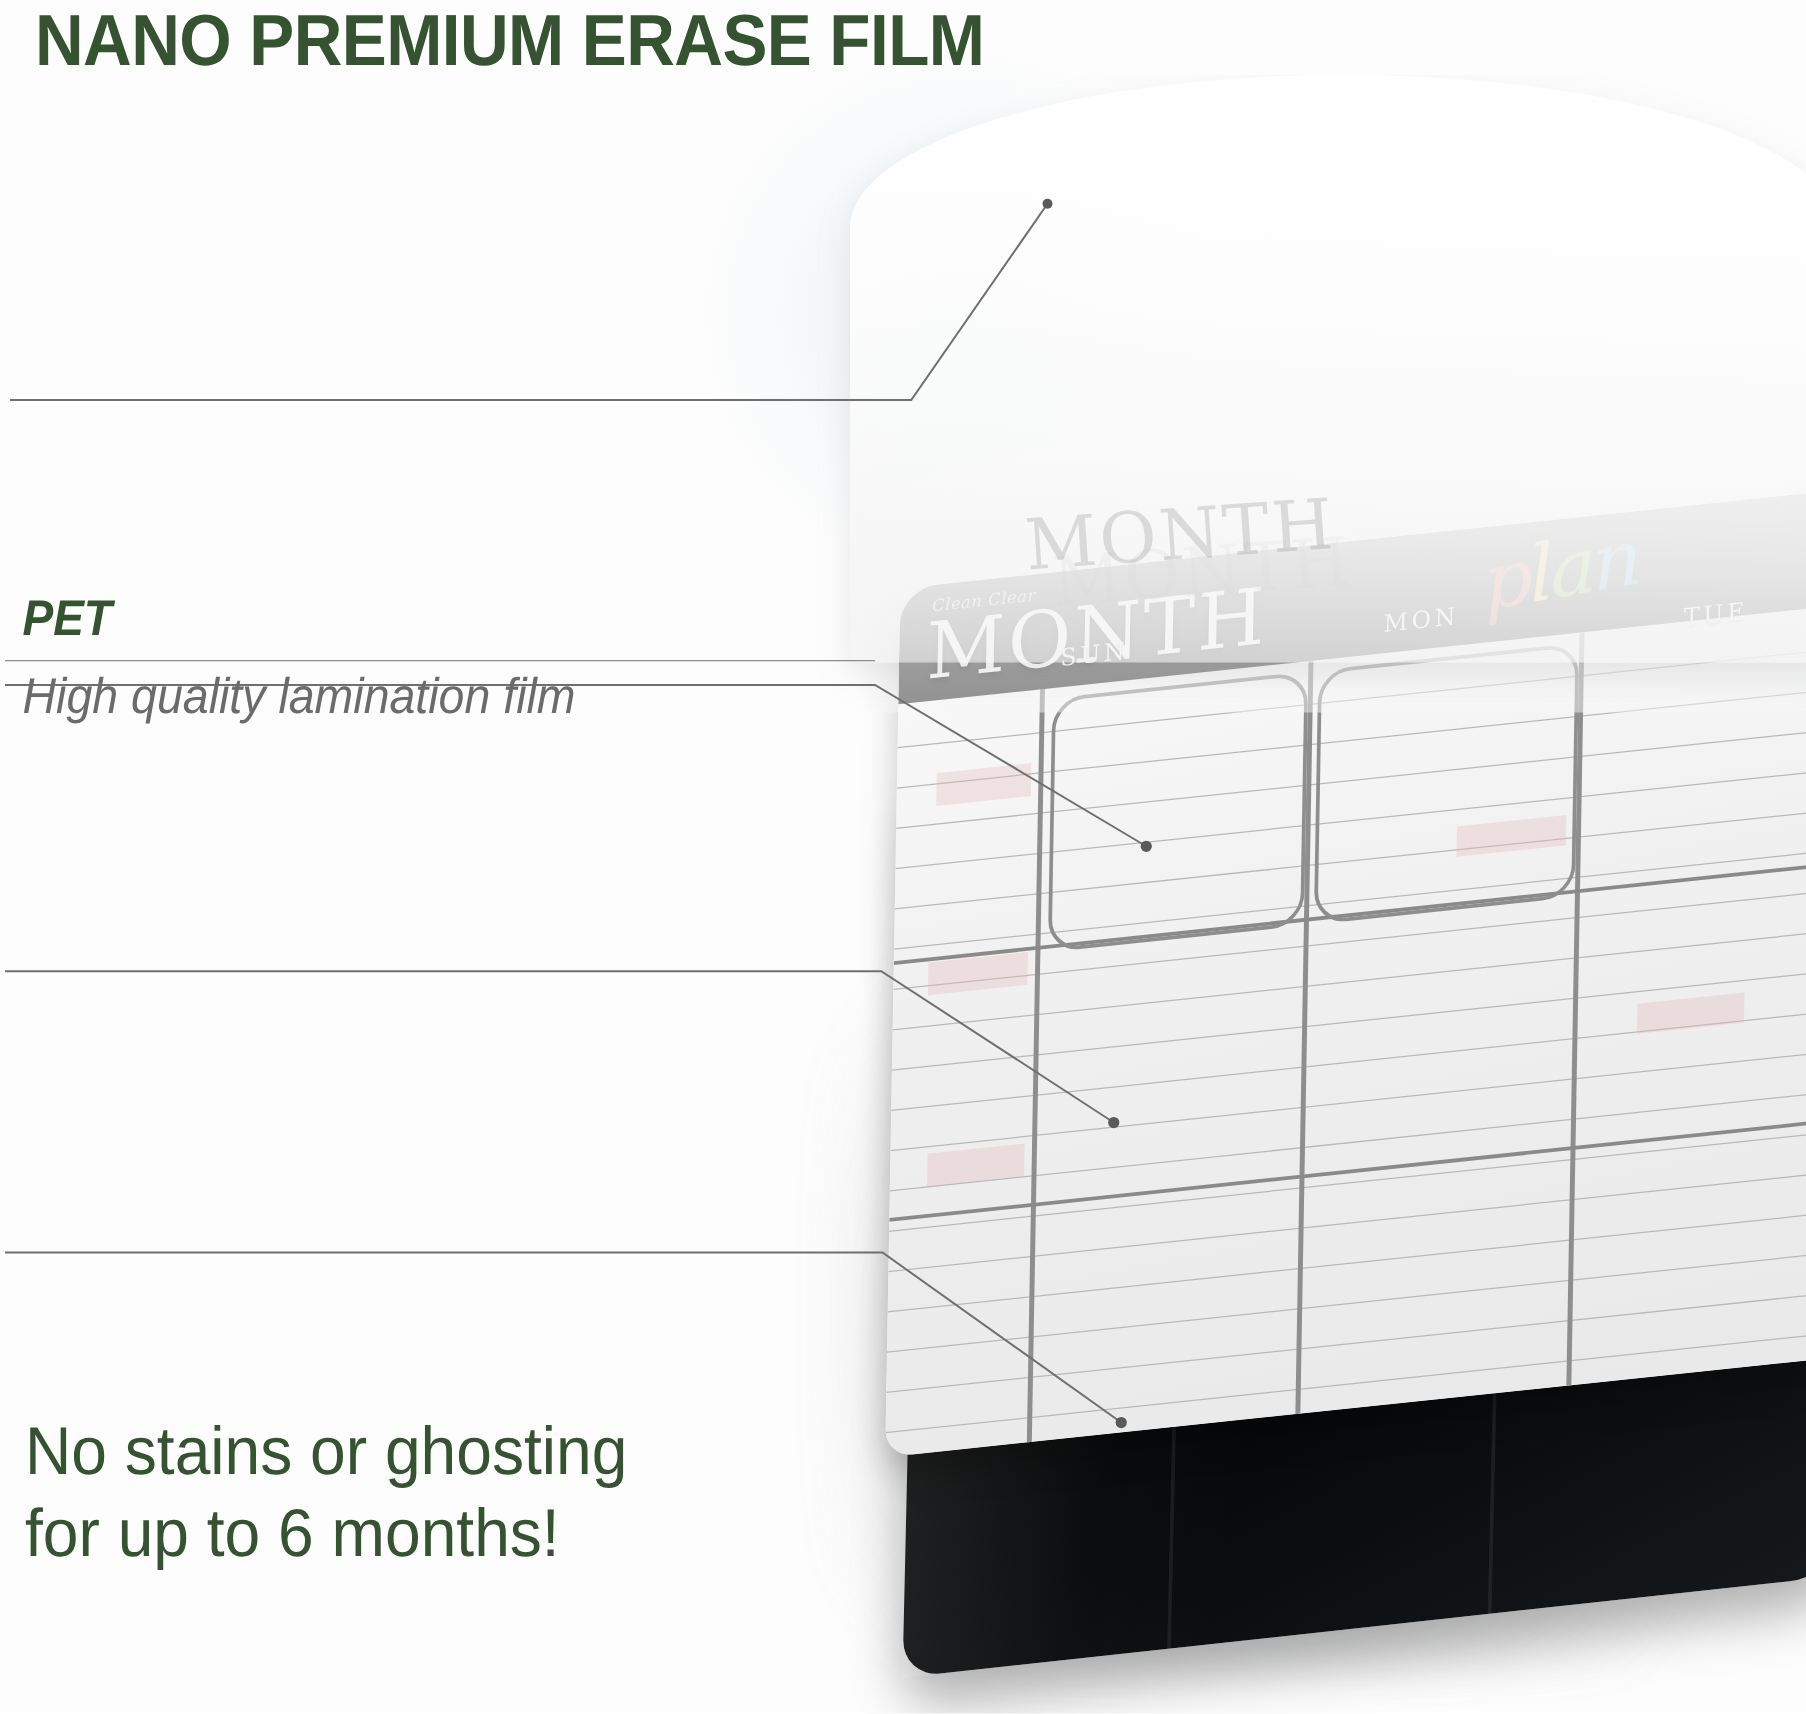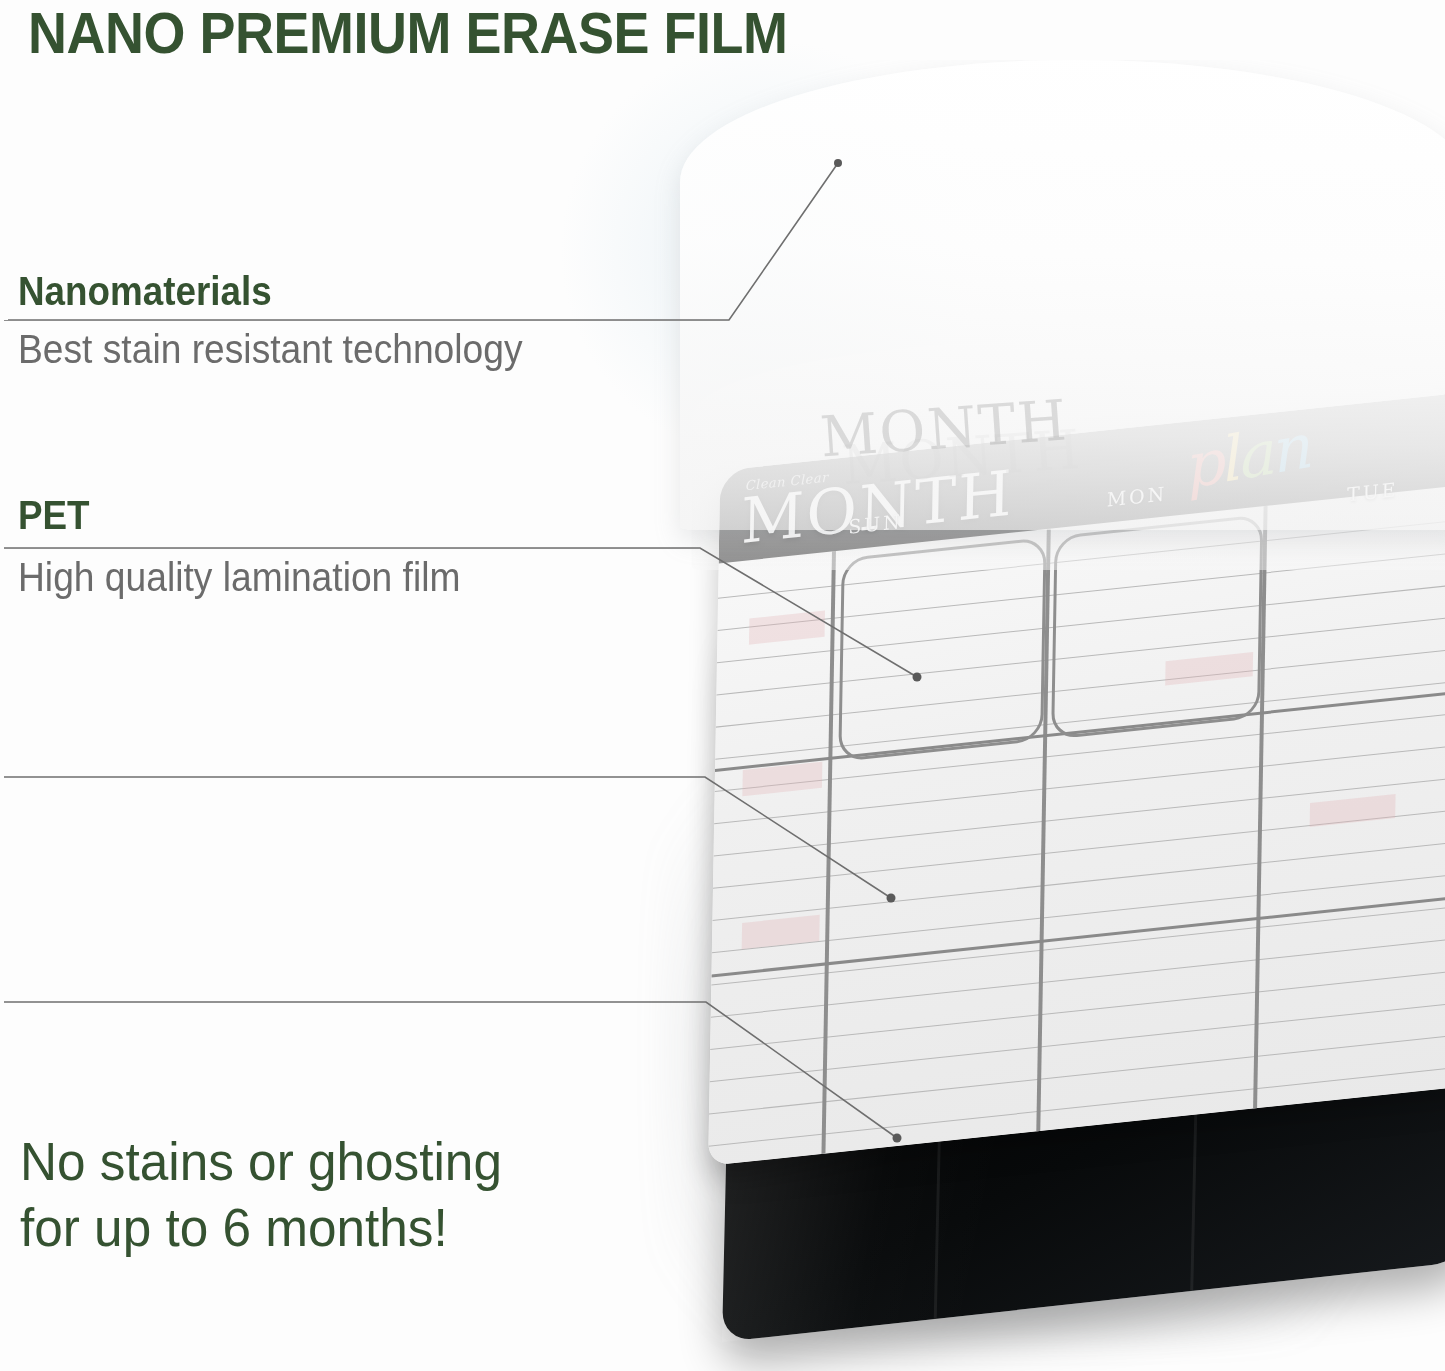--- a/index.html
+++ b/index.html
@@ -387,27 +387,22 @@
 
     <path d="M 4 777 L 705 777 L 891 898" fill="none" stroke="#6f6f6f" stroke-width="1.6"></path>
     <circle cx="891" cy="898" r="4.5" fill="#5a5a5a"></circle>
 
     <path d="M 4 1002 L 706 1002 L 897 1138" fill="none" stroke="#6f6f6f" stroke-width="1.6"></path>
     <circle cx="897" cy="1138" r="4.5" fill="#5a5a5a"></circle>
   </svg>
 
   <div class="headline">NANO PREMIUM ERASE FILM</div>
 
-  <div class="feature" style="top:268px;">
-    <div class="feature-title">Nanomaterials</div>
-    <div class="feature-rule" style="top:52px; width:725px;"></div>
-    <div class="feature-sub" style="margin-top:10px;">Best stain resistant technology</div>
-  </div>
-
-  <div class="feature" style="top:492px;">
+
+  <div class="feature" style="top:472px;font-style:italic;">
     <div class="feature-title">PET</div>
     <div class="feature-rule" style="top:56px; width:696px;"></div>
     <div class="feature-sub" style="margin-top:14px;">High quality lamination film</div>
   </div>
 
 
 
   <div class="tagline">
     <div>No stains or ghosting</div>
     <div>for up to 6 months!</div>

